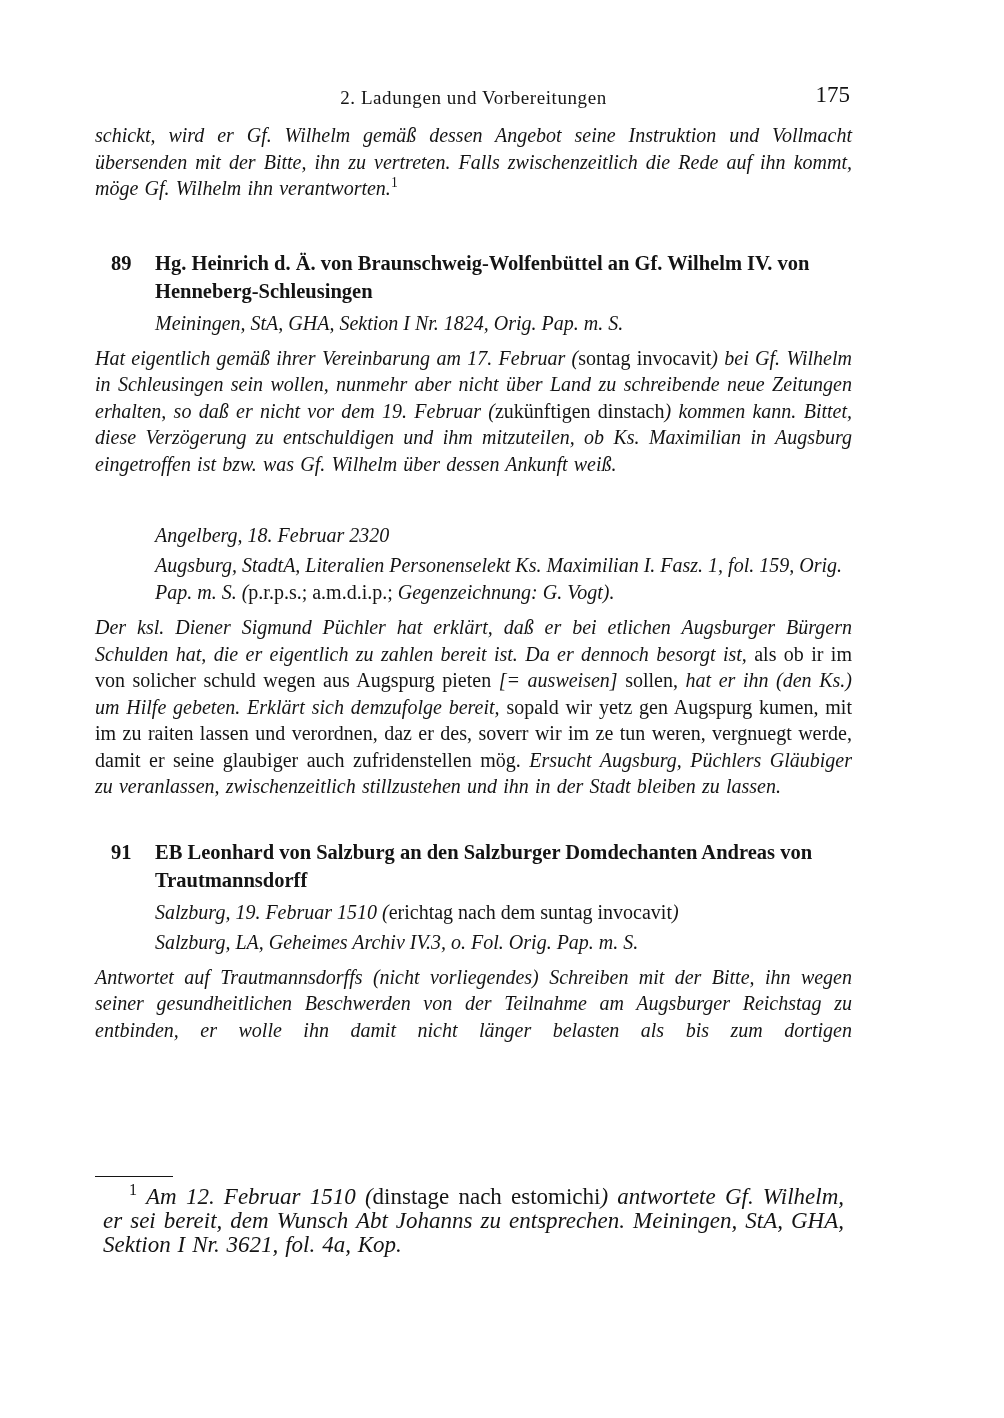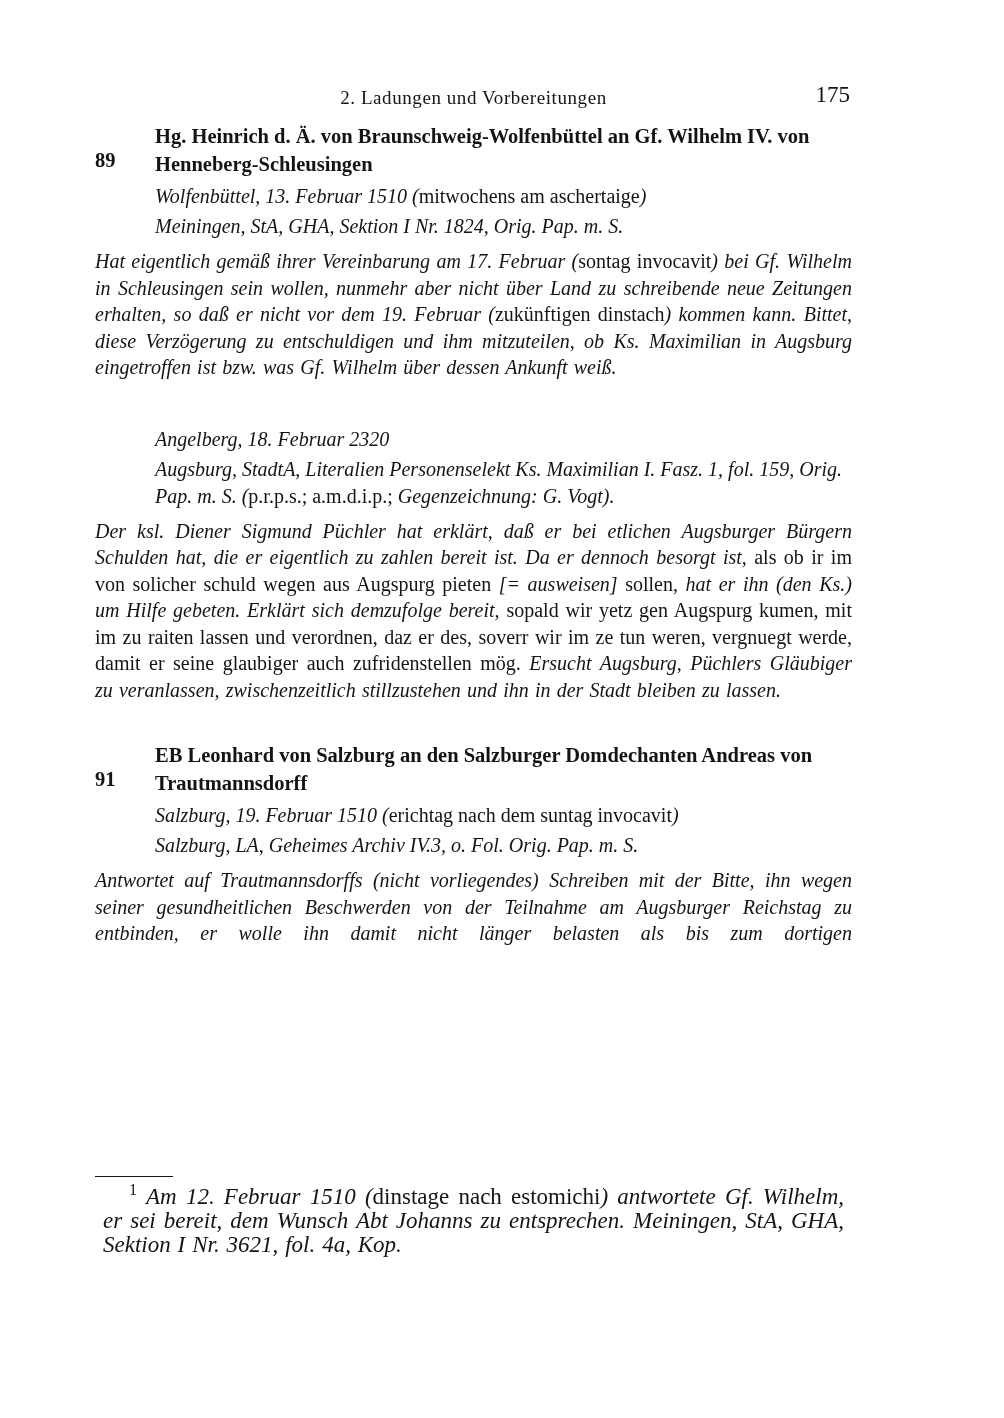--- a/index.html
+++ b/index.html
@@ -68,23 +68,22 @@
   .entry-head {
     position: relative;
     padding-left: 60px;
     font-weight: bold;
     font-size: 20.5px;
     line-height: 28px;
     margin: 0 0 5px 0;
   }
   .entry-num {
     position: absolute;
-    left: 0;
+    left: 16px;
     top: 0;
-    margin-top: 24px;
   }
   .entry-title { display: block; }
   .dateline, .source-line {
     margin: 0 0 0 60px;
     font-size: 20px;
     line-height: 27px;
     text-align: left;
   }
   .source-line { margin-top: 3px; }
   .entry-body { margin-top: 8px; }
@@ -122,27 +121,27 @@
 <body>
 
 <div class="page">
   <div class="column">
 
     <div class="running-head-row">
       <div class="running-head">2. Ladungen und Vorbereitungen</div>
       <div class="page-number">175</div>
     </div>
 
+    <p class="para intro"><span class="seg-i">schickt, wird er Gf. Wilhelm gemäß dessen Angebot seine Instruktion und Vollmacht übersenden mit der Bitte, ihn zu vertreten. Falls zwischenzeitlich die Rede auf ihn kommt, möge Gf. Wilhelm ihn verantworten.</span><span class="seg-sup">1</span></p>
 
     <section class="entry e89">
       <h2 class="entry-head">
         <span class="entry-num">89</span>
         <span class="entry-title">Hg. Heinrich d. Ä. von Braunschweig-Wolfenbüttel an Gf. Wilhelm IV. von Henneberg-Schleusingen</span>
       </h2>
-      <p class="dateline"><span class="seg-i">Wolfenbüttel, 13. Februar 1510 (</span><span class="seg-r">mitwochens am aschertaige</span><span class="seg-i">)</span></p>
       <p class="source-line"><span class="seg-i">Meiningen, StA, GHA, Sektion I Nr. 1824, Orig. Pap. m. S.</span></p>
       <p class="para entry-body"><span class="seg-i">Hat eigentlich gemäß ihrer Vereinbarung am 17. Februar (</span><span class="seg-r">sontag invocavit</span><span class="seg-i">) bei Gf. Wilhelm in Schleusingen sein wollen, nunmehr aber nicht über Land zu schreibende neue Zeitungen erhalten, so daß er nicht vor dem 19. Februar (</span><span class="seg-r">zukünftigen dinstach</span><span class="seg-i">) kommen kann. Bittet, diese Verzögerung zu entschuldigen und ihm mitzuteilen, ob Ks. Maximilian in Augsburg eingetroffen ist bzw. was Gf. Wilhelm über dessen Ankunft weiß.</span></p>
     </section>
 
     <section class="entry e90">
       <p class="dateline"><span class="seg-i">Angelberg, 18. Februar 2320</span></p>
       <p class="source-line"><span class="seg-i">Augsburg, StadtA, Literalien Personenselekt Ks. Maximilian I. Fasz. 1, fol. 159, Orig. Pap. m. S. (</span><span class="seg-r">p.r.p.s.; a.m.d.i.p.;</span><span class="seg-i"> Gegenzeichnung: G. Vogt).</span></p>
       <p class="para entry-body"><span class="seg-i">Der ksl. Diener Sigmund Püchler hat erklärt, daß er bei etlichen Augsburger Bürgern Schulden hat, die er eigentlich zu zahlen bereit ist. Da er dennoch besorgt ist,</span><span class="seg-r"> als ob ir im von solicher schuld wegen aus Augspurg pieten </span><span class="seg-i">[= ausweisen]</span><span class="seg-r"> sollen, </span><span class="seg-i">hat er ihn (den Ks.) um Hilfe gebeten. Erklärt sich demzufolge bereit,</span><span class="seg-r"> sopald wir yetz gen Augspurg kumen, mit im zu raiten lassen und verordnen, daz er des, soverr wir im ze tun weren, vergnuegt werde, damit er seine glaubiger auch zufridenstellen mög. </span><span class="seg-i">Ersucht Augsburg, Püchlers Gläubiger zu veranlassen, zwischenzeitlich stillzustehen und ihn in der Stadt bleiben zu lassen.</span></p>
     </section>
 

